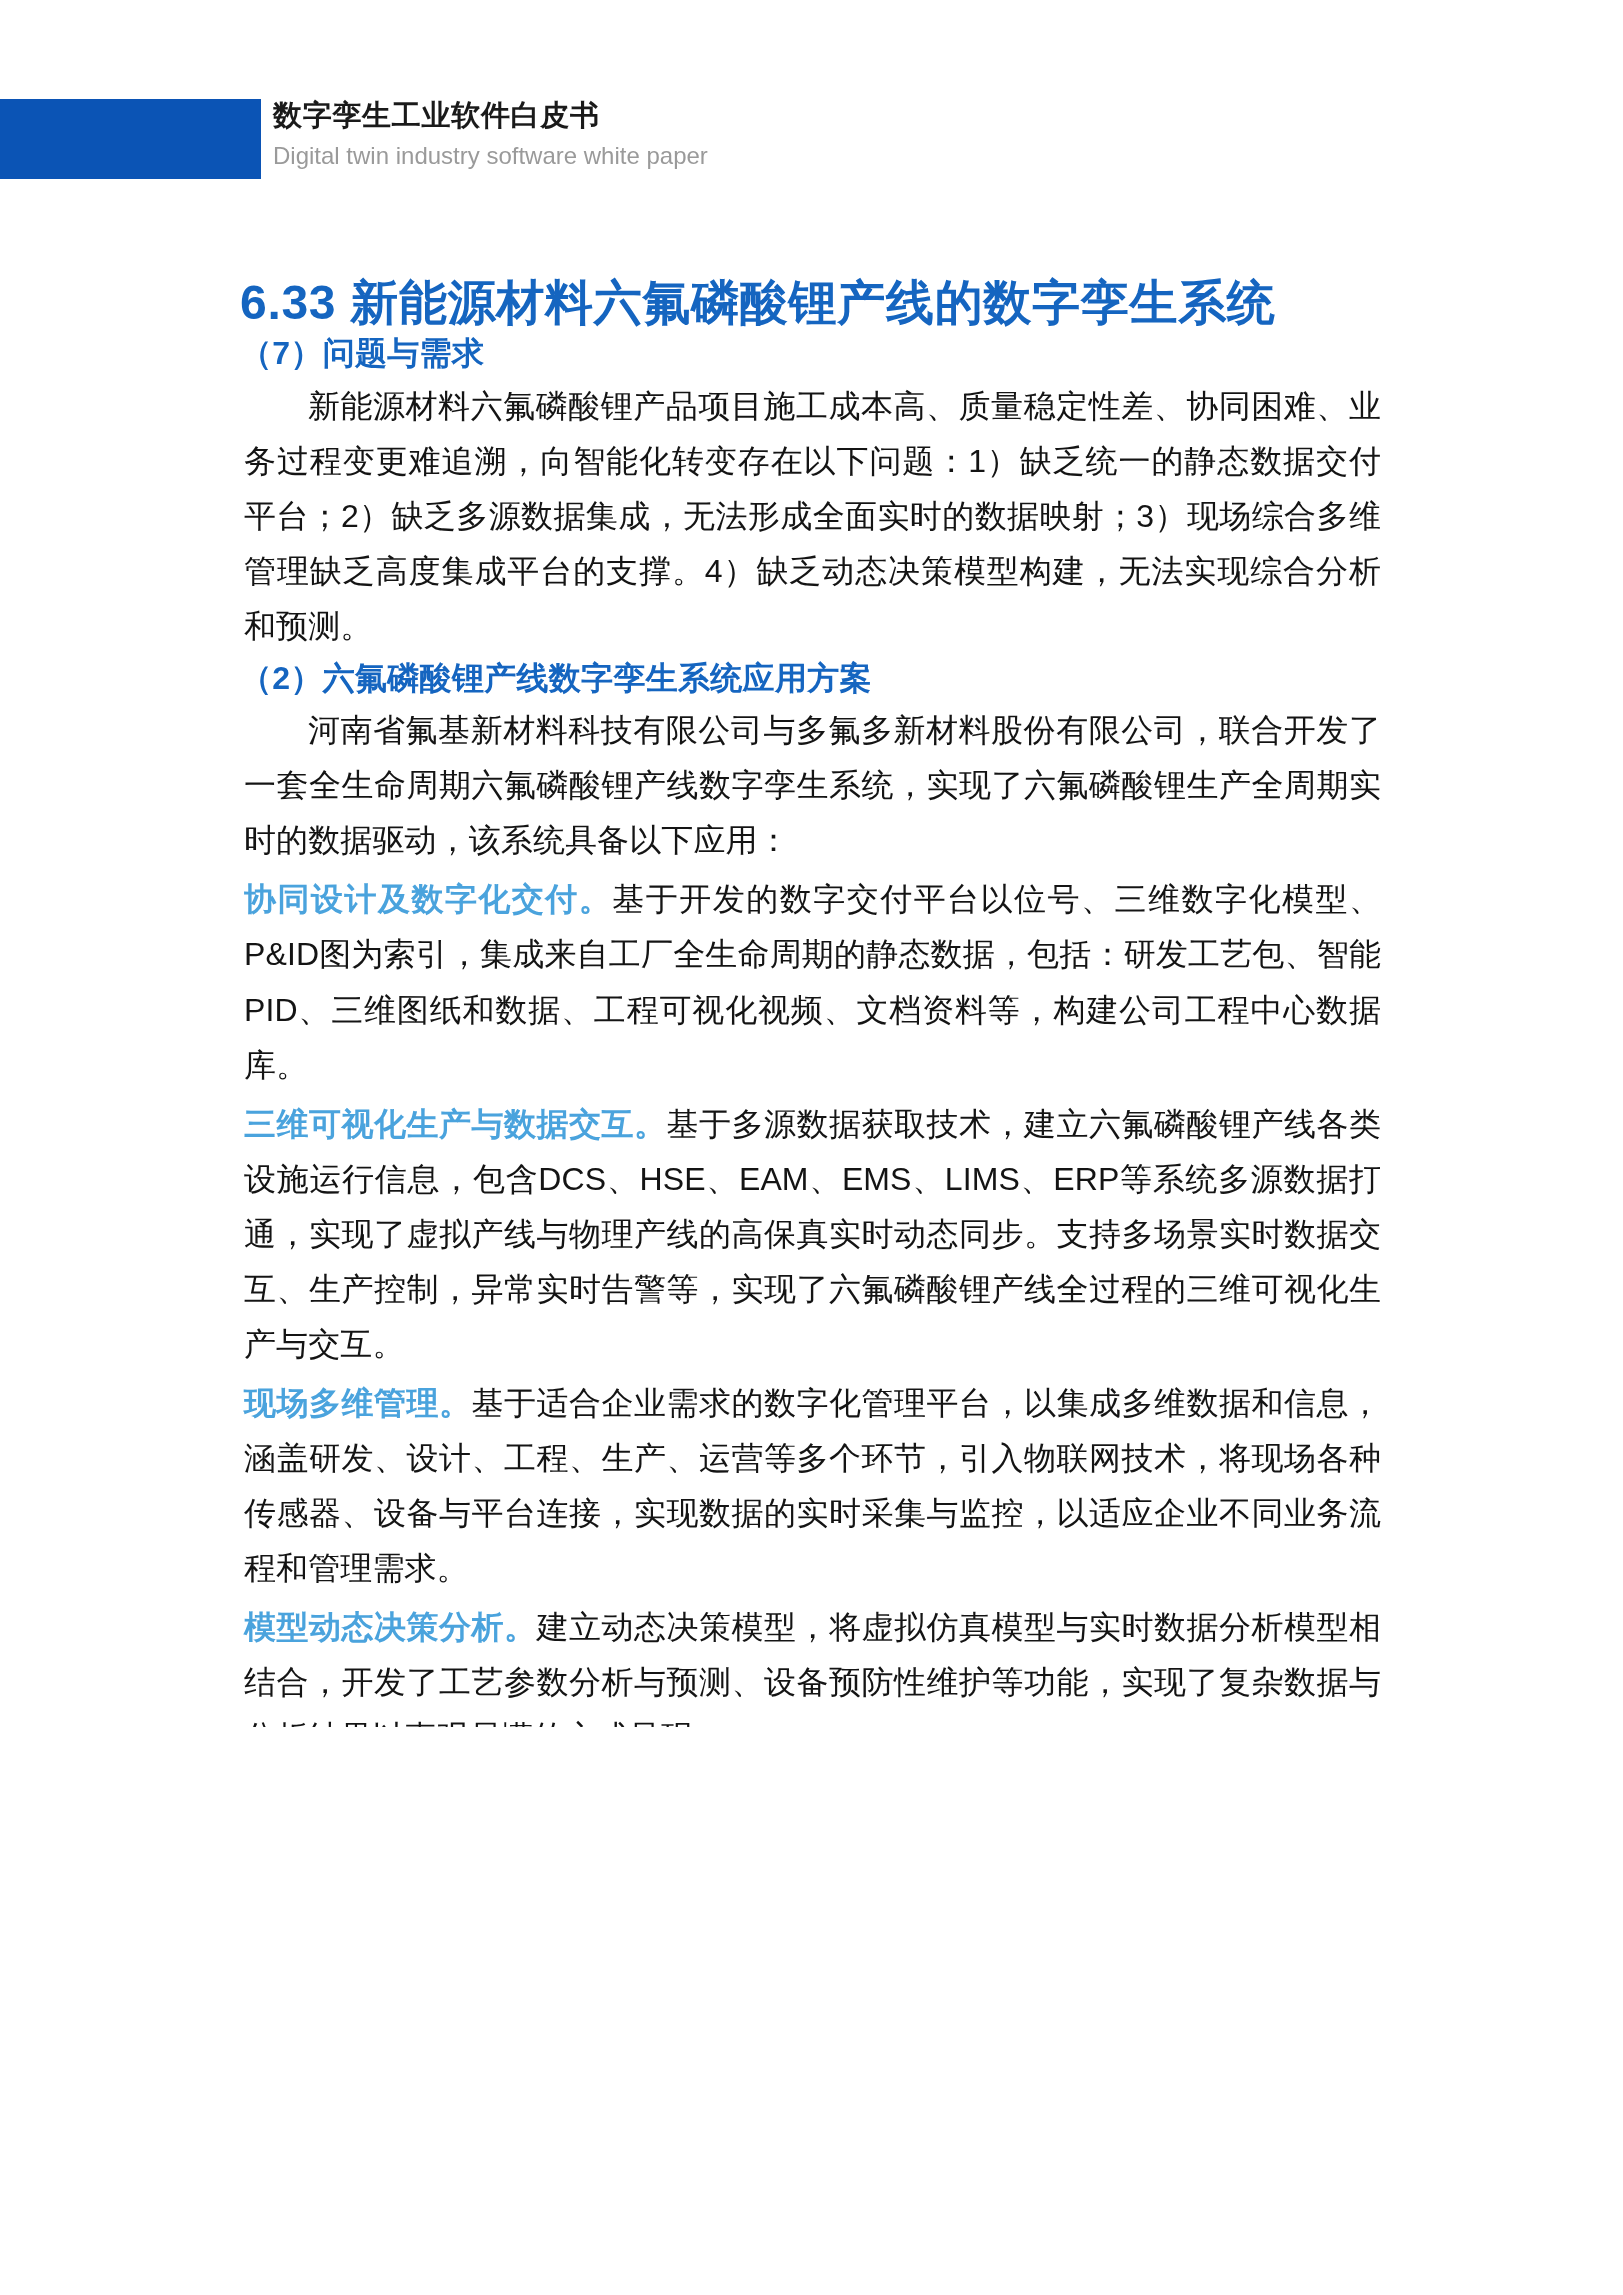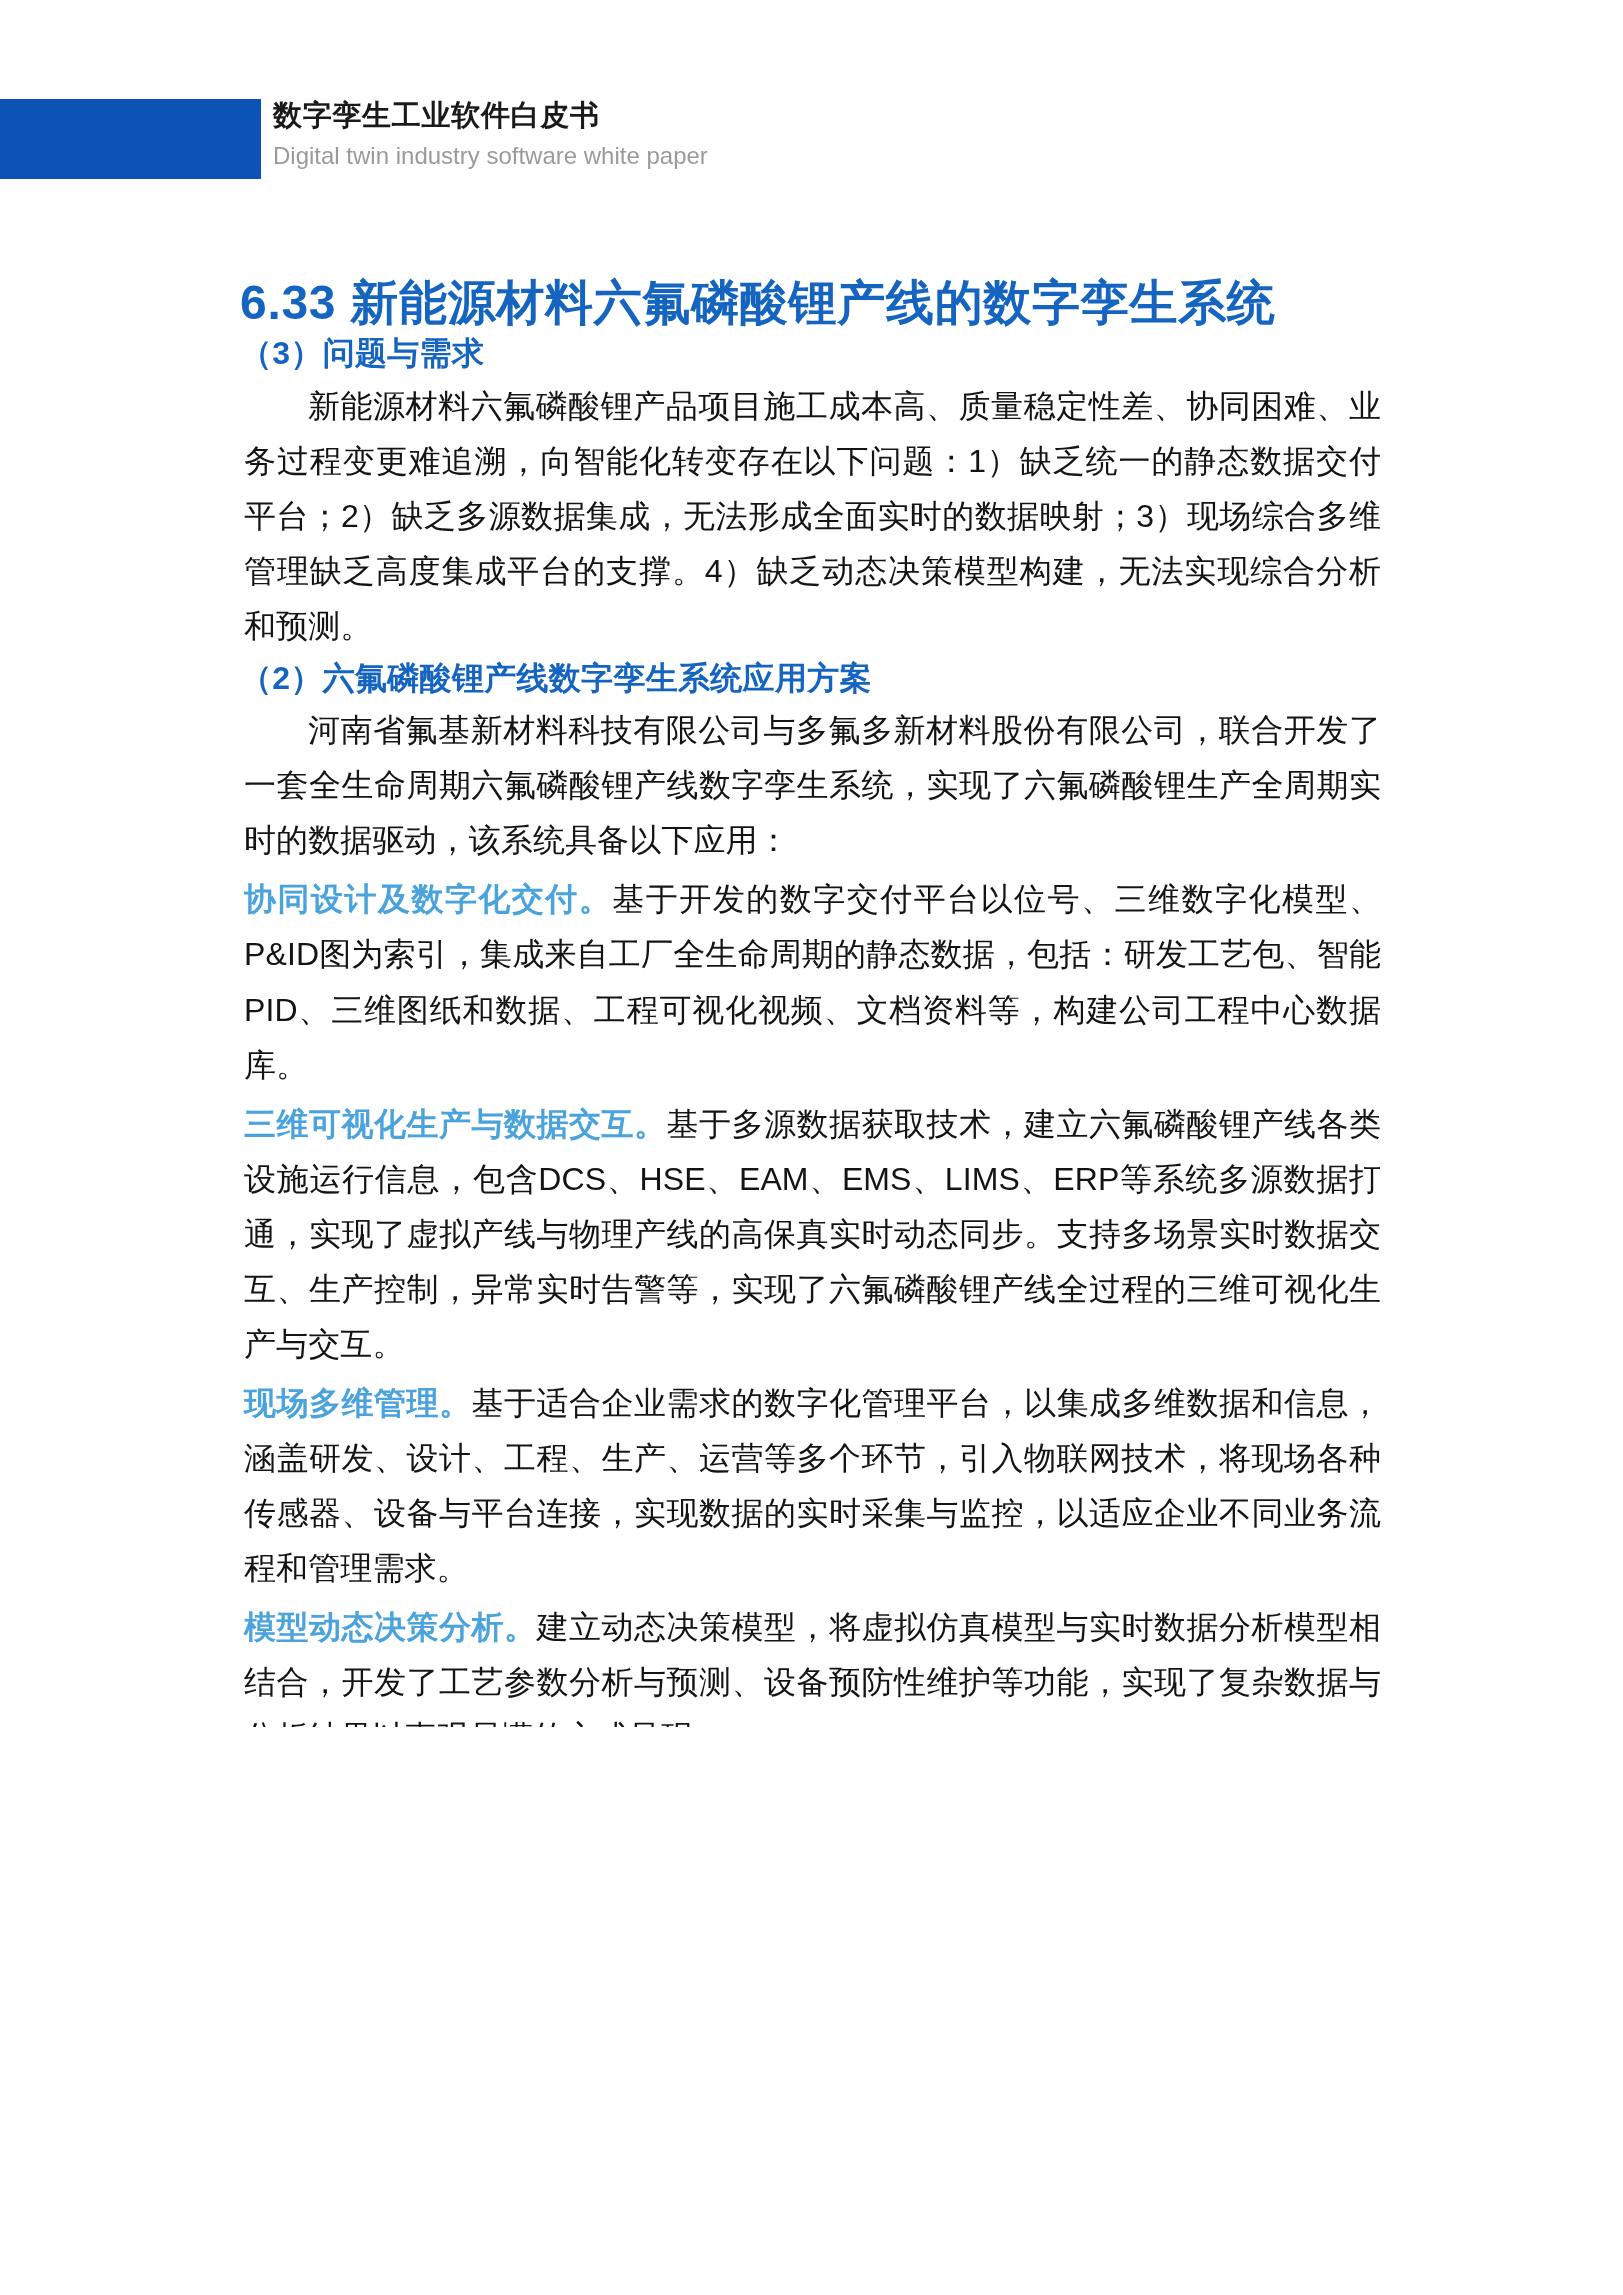--- a/index.html
+++ b/index.html
@@ -136,21 +136,21 @@
       <div class="header-title-cn">数字孪生工业软件白皮书</div>
       <div class="header-title-en">Digital twin industry software white paper</div>
     </div>
   </div>
 
   <div class="content">
 
     <h1 class="doc-title">6.33 新能源材料六氟磷酸锂产线的数字孪生系统</h1>
 
 
-    <h3 class="section-heading sec1-heading">（3）问题与需求</h3>
+    <h3 class="section-heading sec1-heading">（7）问题与需求</h3>
 
     <p class="body-text indent pg-gap-a">新能源材料六氟磷酸锂产品项目施工成本高、质量稳定性差、协同困难、业务过程变更难追溯，向智能化转变存在以下问题：1）缺乏统一的静态数据交付平台；2）缺乏多源数据集成，无法形成全面实时的数据映射；3）现场综合多维管理缺乏高度集成平台的支撑。4）缺乏动态决策模型构建，无法实现综合分析和预测。</p>
 
     <h3 class="section-heading sec2-heading">（2）六氟磷酸锂产线数字孪生系统应用方案</h3>
 
     <p class="body-text indent pg-gap-a">河南省氟基新材料科技有限公司与多氟多新材料股份有限公司，联合开发了一套全生命周期六氟磷酸锂产线数字孪生系统，实现了六氟磷酸锂生产全周期实时的数据驱动，该系统具备以下应用：</p>
 
     <p class="body-text pg-gap-c">
       <span class="lead-in">协同设计及数字化交付。</span><span>基于开发的数字交付平台以位号、三维数字化模型、P&amp;ID图为索引，集成来自工厂全生命周期的静态数据，包括：研发工艺包、智能PID、三维图纸和数据、工程可视化视频、文档资料等，构建公司工程中心数据库。</span>
     </p>

